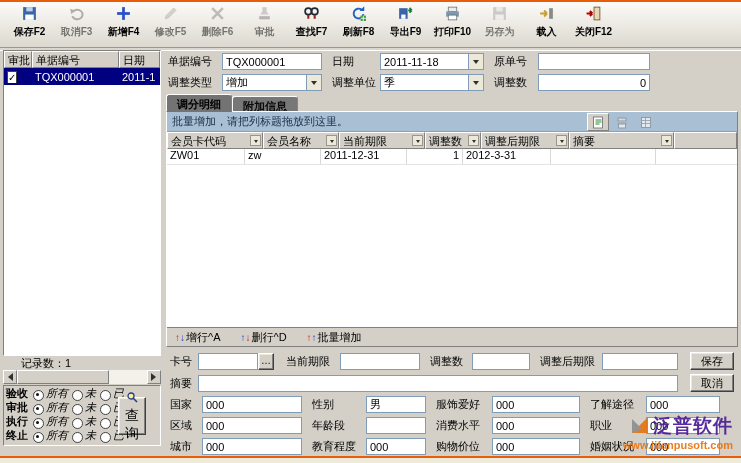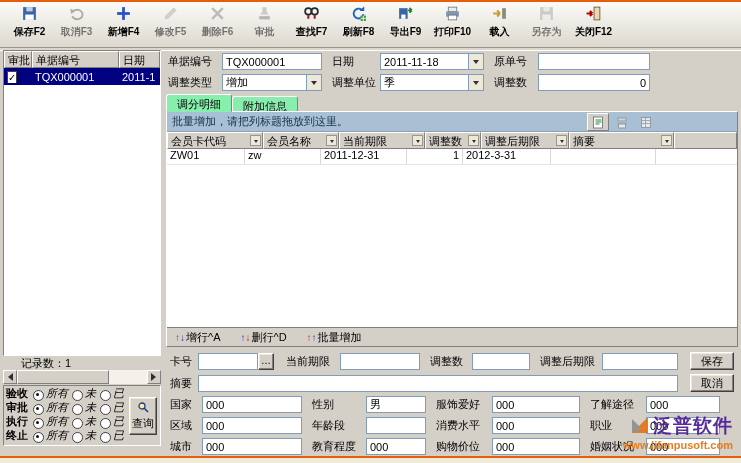--- a/index.html
+++ b/index.html
@@ -49,37 +49,37 @@
 
   
   .filter{position:absolute;left:3px;top:385px;width:158px;height:61px;background:#d4d0c8;
           border:1px solid;border-color:#808080 #fff #fff #808080;box-sizing:border-box;padding:1px 2px;}
   .f-row{display:flex;align-items:flex-end;height:14px;gap:2px;}
   .f-label{font-weight:bold;width:25px;white-space:nowrap;}
   .radio{width:9px;height:9px;border-radius:50%;background:#fff;border:1px solid #404040;position:relative;
          flex:0 0 auto;cursor:pointer;}
   .radio.sel::after{content:"";position:absolute;left:2px;top:2px;width:3px;height:3px;background:#101010;border-radius:50%;}
   .f-opt{white-space:nowrap;margin-right:2px;font-style:italic;}
-  .query-btn{position:absolute;right:3px;top:11px;width:28px;height:38px;display:flex;flex-direction:column;
-             align-items:center;justify-content:center;gap:1px;font-size:11px;padding:0;}
+  .query-btn{position:absolute;right:14px;top:11px;width:28px;height:38px;display:flex;flex-direction:column;
+             align-items:center;justify-content:center;gap:1px;font-size:14px;padding:0;}
 
   
   .main{position:absolute;left:164px;top:50px;width:574px;height:406px;}
   .fh-row{position:absolute;left:2px;height:19px;display:flex;align-items:center;}
   .fl{white-space:nowrap;overflow:hidden;box-sizing:border-box;padding-left:2px;}
   .inp{height:17px;background:#fff;border:1px solid #7f9db9;padding:0 3px;font:inherit;box-sizing:border-box;}
   .combo{display:flex;}
   .cbtn{width:15px;height:17px;background:#ece9d8;border:1px solid #7f9db9;border-left:none;box-sizing:border-box;
         display:flex;align-items:center;justify-content:center;cursor:pointer;}
   .dd-tri{width:0;height:0;border:3px solid transparent;border-top:4px solid #303030;margin-top:3px;}
 
   
   .tabs{position:absolute;left:2px;top:44px;height:18px;display:flex;align-items:flex-end;}
-  .tab{height:17px;padding:2px 10px 8px;background:#86efac;border:1px solid;border-color:#fff #808080 transparent #fff;
-       border-radius:3px 3px 0 0;box-sizing:border-box;cursor:pointer;white-space:nowrap;}
+  .tab{height:17px;padding:2px 10px 8px;background:#737373;border:1px solid;border-color:#fff #808080 transparent #fff;
+       border-radius:3px 3px 0 0;box-sizing:border-box;cursor:pointer;white-space:nowrap;font-weight:bold;}
   .tab.active{height:18px;z-index:3;}
   .tab.inactive{height:16px;opacity:.95;}
 
   
   .panel{position:absolute;left:2px;top:61px;right:0;height:236px;background:#fff;
          border:1px solid;border-color:#fff #808080 #808080 #fff;box-sizing:border-box;}
   .group-bar{position:relative;height:19px;background:#a9bfd4;border-bottom:1px solid #8aa0b6;
              display:flex;align-items:center;padding:0 5px;color:#16304a;}
   .gb-icons{position:absolute;right:80px;top:1px;display:flex;gap:2px;}
   .gb-btn{width:20px;height:16px;display:flex;align-items:center;justify-content:center;background:#d4d0c8;
@@ -197,35 +197,35 @@
 
     <div class="tb-item">
       <span><svg viewBox="0 0 16 16">
             <rect x="4" y="2" width="8" height="4" fill="#ecece4" stroke="#606870" stroke-width=".7"></rect>
             <rect x="2" y="6" width="12" height="5" fill="#8098b0"></rect>
             <rect x="4" y="9.5" width="8" height="4.5" fill="#fff" stroke="#606870" stroke-width=".7"></rect>
           </svg></span>
       <span class="tb-label">打印F10</span>
     </div>
 
-    <div class="tb-item">
-      <span><svg viewBox="0 0 16 16">
-            <rect x="10.5" y="3" width="3.5" height="10" fill="#8a8a82"></rect>
-            <path d="M2 8h6.5m0 0L5.8 5.2M8.5 8l-2.7 2.8" stroke="#c8a030" stroke-width="1.8" fill="none"></path>
-          </svg></span>
-      <span class="tb-label">载入</span>
-    </div>
-
     <div class="tb-item dis">
       <span><svg viewBox="0 0 16 16">
             <path d="M2 2h12v12H2z" fill="#9aa4ae"></path>
             <rect x="5" y="2" width="6" height="4" fill="#d8dee4"></rect>
             <rect x="4" y="9" width="8" height="5" fill="#ececec"></rect>
           </svg></span>
       <span class="tb-label">另存为</span>
+    </div>
+
+    <div class="tb-item">
+      <span><svg viewBox="0 0 16 16">
+            <rect x="10.5" y="3" width="3.5" height="10" fill="#8a8a82"></rect>
+            <path d="M2 8h6.5m0 0L5.8 5.2M8.5 8l-2.7 2.8" stroke="#c8a030" stroke-width="1.8" fill="none"></path>
+          </svg></span>
+      <span class="tb-label">载入</span>
     </div>
 
     <div class="tb-item">
       <span><svg viewBox="0 0 16 16">
             <rect x="8.5" y="2" width="5.5" height="12" fill="#e8d8b8" stroke="#705020" stroke-width=".8"></rect>
             <path d="M1.5 8h5.5m0 0L4.6 5.6M7 8L4.6 10.4" stroke="#b00000" stroke-width="1.8" fill="none"></path>
           </svg></span>
       <span class="tb-label">关闭F12</span>
     </div>
   </div>

